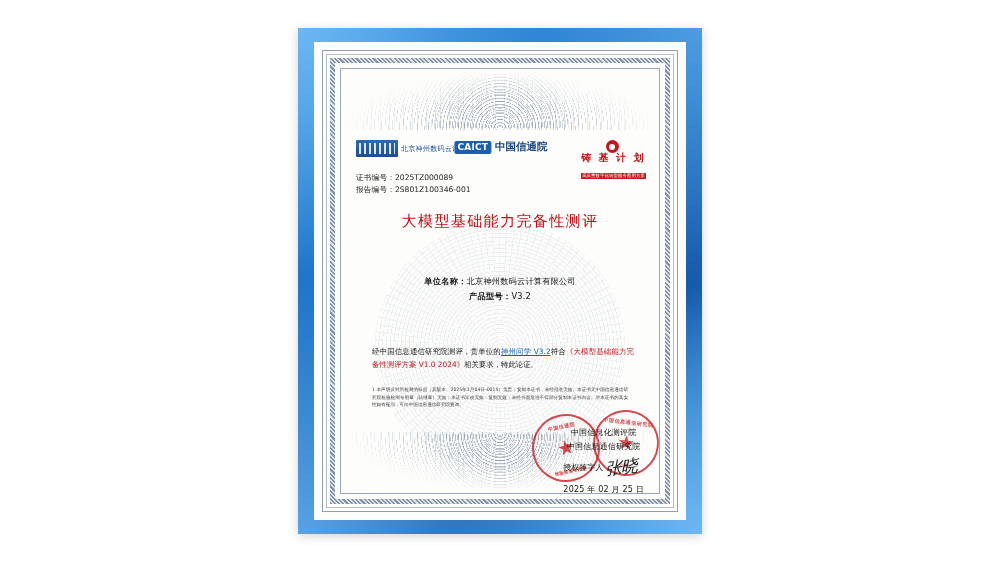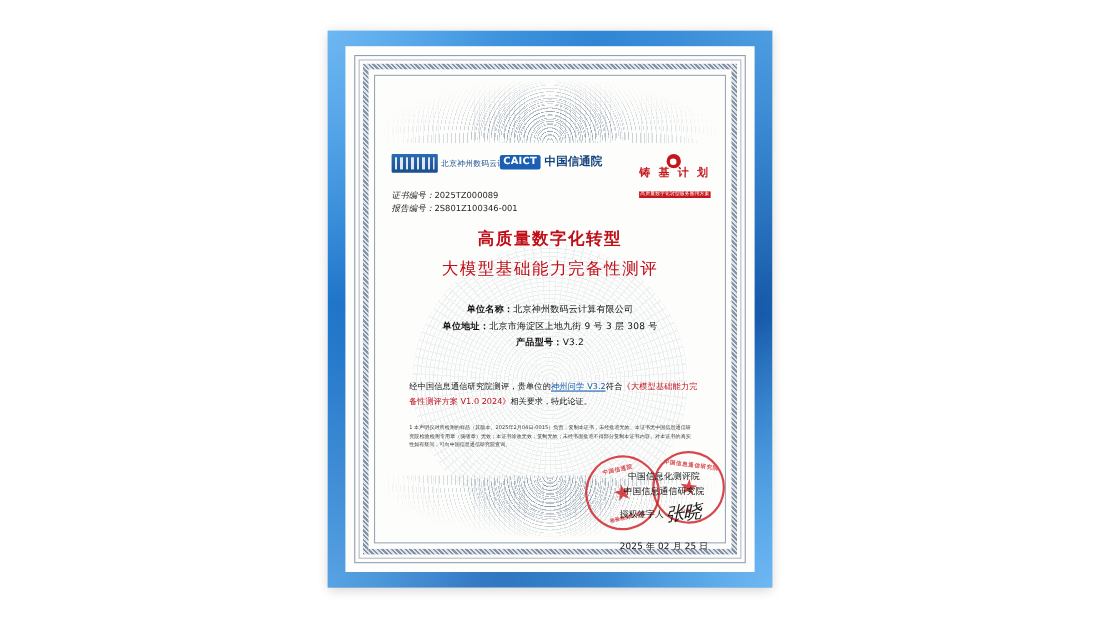--- a/index.html
+++ b/index.html
@@ -226,21 +226,21 @@
 
   
   #serials {
     position: absolute;
     left: 6px;
     top: 94px;
     font-size: 7.6px;
     color: #1c1c1c;
     line-height: 1.55;
   }
-  #serials .row span.k { letter-spacing: .2px; font-style: italic; }
+  #serials .row span.k { letter-spacing: .2px; }
 
   
   #titles {
     position: absolute;
     left: 0; right: 0;
     top: 128px;
     text-align: center;
   }
   .title-main {
     font-size: 15px;
@@ -364,21 +364,21 @@
     font-size: 17px;
     color: #1b1b1b;
     margin-left: 2px;
     transform: rotate(-7deg) skewX(-6deg);
     letter-spacing: -1px;
     white-space: nowrap;
   }
   #sign-date {
     font-size: 8px;
     letter-spacing: .2px;
-    margin-top: 11px;
+    margin-top: 4px;
   }
 </style>
 </head>
 <body>
 
 <div id="stage">
 
   <div id="cert-frame">
     <div id="cert-page">
 
@@ -421,30 +421,26 @@
         <div id="serials">
           <div class="row">
             <span class="k">证书编号：</span><span class="v">2025TZ000089</span>
           </div>
           <div class="row">
             <span class="k">报告编号：</span><span class="v">2S801Z100346-001</span>
           </div>
         </div>
 
         <div id="titles">
-          <div class="title-main">高质量数字化转型</div>
           <div class="title-sub">大模型基础能力完备性测评</div>
         </div>
 
         <div id="fields">
           <div>
             <span class="label">单位名称：</span><span class="value">北京神州数码云计算有限公司</span>
-          </div>
-          <div>
-            <span class="label">单位地址：</span><span class="value">北京市海淀区上地九街 9 号 3 层 308 号</span>
           </div>
           <div>
             <span class="label">产品型号：</span><span class="value">V3.2</span>
           </div>
         </div>
 
         <div id="statement">
           <span>经中国信息通信研究院测评，贵单位的</span><span class="em-link">神州问学 V3.2</span><span>符合</span><span class="em-red">《大模型基础能力完备性测评方案 V1.0 2024》</span><span>相关要求，特此论证。</span>
         </div>
 

